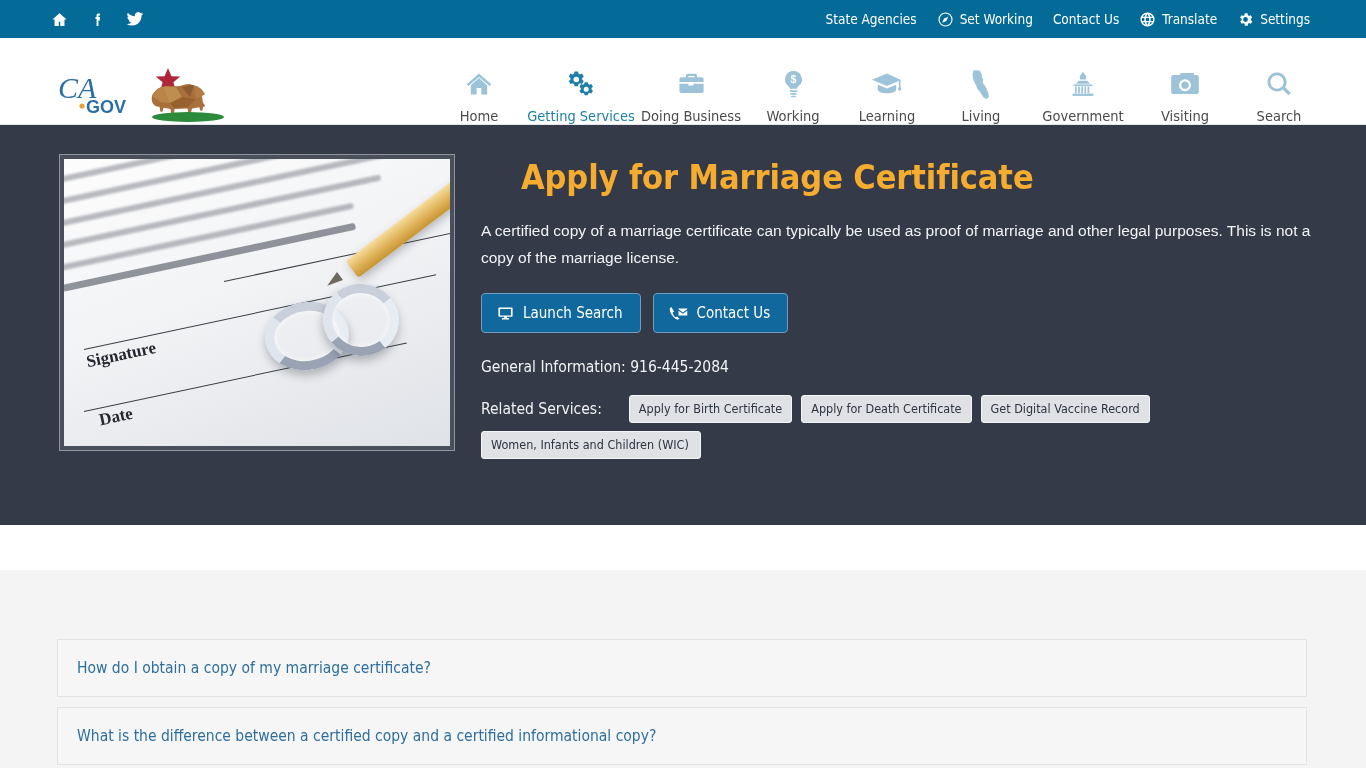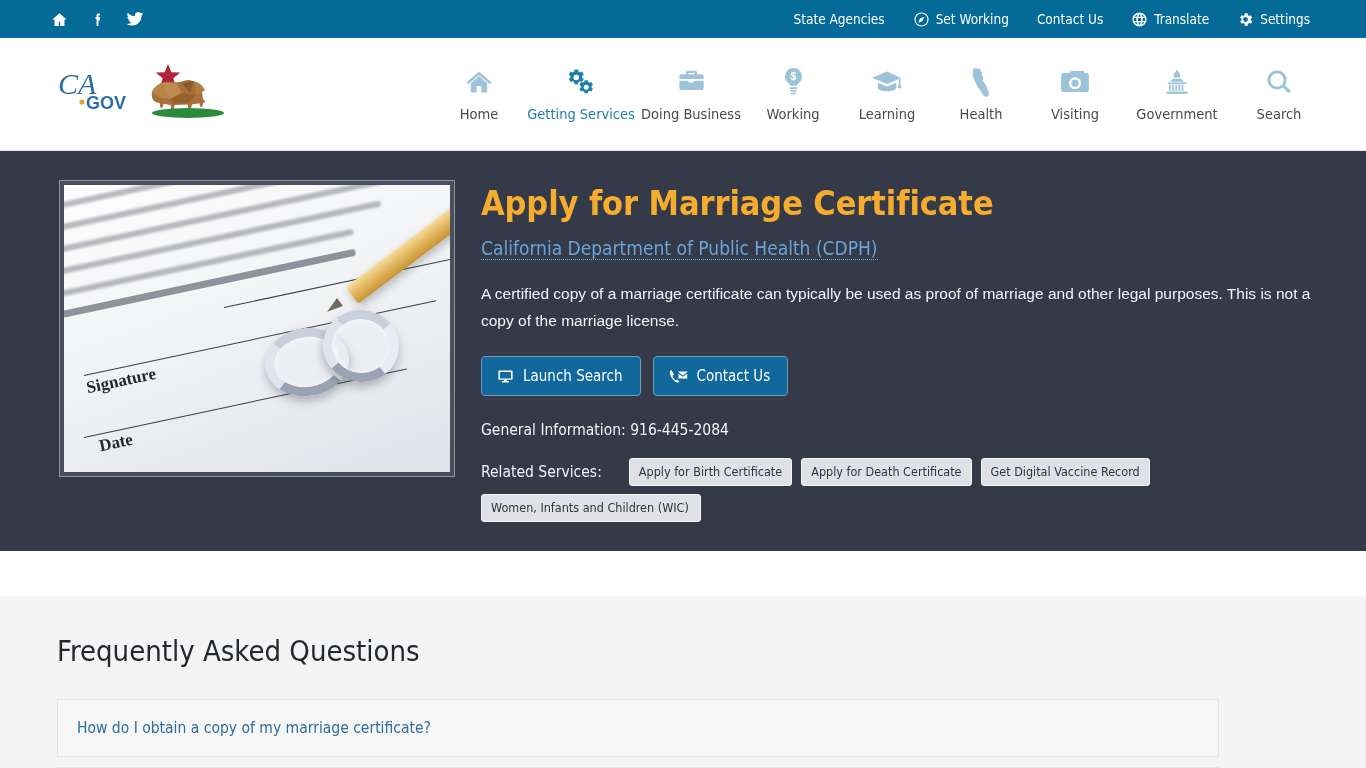--- a/index.html
+++ b/index.html
@@ -21,38 +21,38 @@
   }
   .util-left { display: flex; align-items: center; gap: 20px; }
   .util-left .util-icon {
     width: 18px; height: 18px;
     display: flex; align-items: center; justify-content: center;
     cursor: pointer;
   }
   .util-left .util-icon svg { fill: #ffffff; }
   .util-right {
     margin-left: auto;
-    display: flex; align-items: center; gap: 28px;
+    display: flex; align-items: center; gap: 20px;
     font-size: 13.5px;
   }
   .util-link {
     display: flex; align-items: center; gap: 6px;
     color: #ffffff; text-decoration: none; cursor: pointer;
     white-space: nowrap;
     font-family: "DejaVu Sans Condensed","Liberation Sans", sans-serif;
   }
   .util-link svg { fill: #ffffff; flex-shrink: 0; }
 
   
   .main-nav {
-    height: 113px;
+    height: 87px;
     background: #ffffff;
     display: flex;
-    align-items: center;
-    padding: 0 40px 6px 56px;
+    align-items: flex-end;
+    padding: 0 40px 0 56px;
     border-bottom: 1px solid #e6e6e6;
   }
   .brand { display: flex; align-items: center; gap: 4px; cursor: pointer; }
   .nav-items {
     margin-left: auto;
     display: flex;
     align-items: flex-start;
     gap: 0px;
   }
   .nav-item {
@@ -142,20 +142,21 @@
   }
 
   .hero-body { padding-left: 26px; padding-top: 4px; flex: 1; min-width: 0;}
   .hero-title {
     font-family: "DejaVu Sans Condensed","Liberation Sans", sans-serif;
     font-size: 34px;
     font-weight: 700;
     color: #f5ac2f;
     letter-spacing: -0.1px;
     line-height: 1.15;
+    margin-left: 40px;
   }
   .hero-subtitle {
     display: inline-block;
     margin-top: 14px;
     font-family: "DejaVu Sans Condensed","Liberation Sans", sans-serif;
     font-size: 19px;
     color: #6ba4d6;
     text-decoration: none;
     border-bottom: 1px dotted #6ba4d6;
     cursor: pointer;
@@ -222,21 +223,21 @@
   .faq-title {
     font-family: "DejaVu Sans Condensed","Liberation Sans", sans-serif;
     font-size: 29px;
     color: #23282f;
     font-weight: 400;
   }
   .faq-list { margin-top: 31px; }
   .faq-item {
     background: #f6f6f6;
     border: 1px solid #e2e3e5;
-    width: 1162px;
+    width: 1250px;
     padding: 19px 20px 19px 19px;
     margin-bottom: 10px;
     cursor: pointer;
   }
   .faq-q {
     font-family: "DejaVu Sans Condensed","Liberation Sans", sans-serif;
     font-size: 15.5px;
     color: #2e6e9e;
   }
 </style>
@@ -368,30 +369,21 @@
       </span>
       <span class="nav-label">Learning</span>
     </a>
 
     <a class="nav-item">
       <span class="nav-icon">
         <svg width="20" height="30" viewBox="0 0 16 26">
             <path d="M1.5 1l5.6.2.6 2.2 1.3 1.6-.4 2 1.4 2.2-.6 2.4 2.4 3.4 2.7 6.3.4 3.1-2.3 1.6-2.4-1.4-3-4.6-2.2-2.6-1.8-4.1L1.3 9 0.6 4.3 1.5 1z"></path>
           </svg>
       </span>
-      <span class="nav-label">Health</span>
-    </a>
-
-    <a class="nav-item">
-      <span class="nav-icon">
-        <svg width="30" height="26" viewBox="0 0 26 22">
-            <path d="M9.3 1.5l-1 1.6H3.2A2.2 2.2 0 0 0 1 5.3v12.2a2.2 2.2 0 0 0 2.2 2.2h19.6a2.2 2.2 0 0 0 2.2-2.2V5.3a2.2 2.2 0 0 0-2.2-2.2h-2V1.5H9.3zM13 6.8a5.2 5.2 0 1 1 0 10.4 5.2 5.2 0 0 1 0-10.4zm0 2a3.2 3.2 0 1 0 0 6.4 3.2 3.2 0 0 0 0-6.4z"></path>
-          </svg>
-      </span>
-      <span class="nav-label">Visiting</span>
+      <span class="nav-label">Living</span>
     </a>
 
     <a class="nav-item wide">
       <span class="nav-icon">
         <svg width="28" height="28" viewBox="0 0 24 24">
           <path d="M12 1.2l-.9 1.7c-1.1.7-1.9 2-1.9 3.5 0 .6.1 1.2.4 1.7h4.8c.3-.5.4-1.1.4-1.7 0-1.5-.8-2.8-1.9-3.5L12 1.2z"></path>
           <path d="M8.4 9.2h7.2l2.4 2.6H6L8.4 9.2z"></path>
           <rect x="4" y="12.4" width="16" height="1.4"></rect>
           <rect x="5.1" y="14.2" width="1.5" height="5.6"></rect>
             <rect x="7.8" y="14.2" width="1.5" height="5.6"></rect>
@@ -400,20 +392,29 @@
           <rect x="15.9" y="14.2" width="1.5" height="5.6"></rect>
             <rect x="18.6" y="14.2" width="0" height="5.6"></rect>
           <rect x="3" y="20.2" width="18" height="2"></rect>
         </svg>
       </span>
       <span class="nav-label">Government</span>
     </a>
 
     <a class="nav-item">
       <span class="nav-icon">
+        <svg width="30" height="26" viewBox="0 0 26 22">
+            <path d="M9.3 1.5l-1 1.6H3.2A2.2 2.2 0 0 0 1 5.3v12.2a2.2 2.2 0 0 0 2.2 2.2h19.6a2.2 2.2 0 0 0 2.2-2.2V5.3a2.2 2.2 0 0 0-2.2-2.2h-2V1.5H9.3zM13 6.8a5.2 5.2 0 1 1 0 10.4 5.2 5.2 0 0 1 0-10.4zm0 2a3.2 3.2 0 1 0 0 6.4 3.2 3.2 0 0 0 0-6.4z"></path>
+          </svg>
+      </span>
+      <span class="nav-label">Visiting</span>
+    </a>
+
+    <a class="nav-item">
+      <span class="nav-icon">
         <svg width="28" height="28" viewBox="0 0 24 24">
             <path d="M10.3 2.2a8.1 8.1 0 1 0 4.9 14.5l5 5 2-2-5-5a8.1 8.1 0 0 0-6.9-12.5zm0 2.4a5.7 5.7 0 1 1 0 11.4 5.7 5.7 0 0 1 0-11.4z"></path>
           </svg>
       </span>
       <span class="nav-label">Search</span>
     </a>
   </div>
 </div>
 
 <div class="hero">
@@ -438,21 +439,20 @@
       <div class="ring" style="left:201px; top:143px; width:84px; height:68px; transform:rotate(-8deg);"></div>
       <div class="ring" style="left:259px; top:125px; width:76px; height:72px; transform:rotate(6deg);"></div>
 
       <div class="pen-body" style="left:288px; top:100px; width:150px; height:21px; transform:rotate(-37deg);"></div>
       <div class="pen-tip" style="left:276px; top:112px; transform:rotate(143deg);"></div>
     </div>
   </div>
 
   <div class="hero-body">
     <h1 class="hero-title">Apply for Marriage Certificate</h1>
-    <a class="hero-subtitle">California Department of Public Health (CDPH)</a>
     <p class="hero-desc">A certified copy of a marriage certificate can typically be used as proof of marriage and other legal purposes. This is not a copy of the marriage license.</p>
 
     <div class="hero-actions">
       <button class="btn">
         <span style="display:inline-flex">
           <svg width="17" height="17" viewBox="0 0 24 24">
               <path d="M3 3.5h18a1 1 0 0 1 1 1v11a1 1 0 0 1-1 1h-7v2h3v1.8H7V18.5h3v-2H3a1 1 0 0 1-1-1v-11a1 1 0 0 1 1-1zm1.3 2.2v9.1h15.4V5.7H4.3z"></path>
             </svg>
         </span>
         <span>Launch Search</span>
@@ -476,21 +476,20 @@
       <span class="tag">Apply for Death Certificate</span>
       <span class="tag">Get Digital Vaccine Record</span>
       <span class="tag" style="flex-basis:100%; max-width:220px;">Women, Infants and Children (WIC)</span>
     </div>
   </div>
 </div>
 
 <div class="gap-band"></div>
 
 <div class="faq-section">
-  <h2 class="faq-title">Frequently Asked Questions</h2>
   <div class="faq-list">
     <div class="faq-item">
       <span class="faq-q">How do I obtain a copy of my marriage certificate?</span>
     </div>
     <div class="faq-item">
       <span class="faq-q">What is the difference between a certified copy and a certified informational copy?</span>
     </div>
   </div>
 </div>
 

